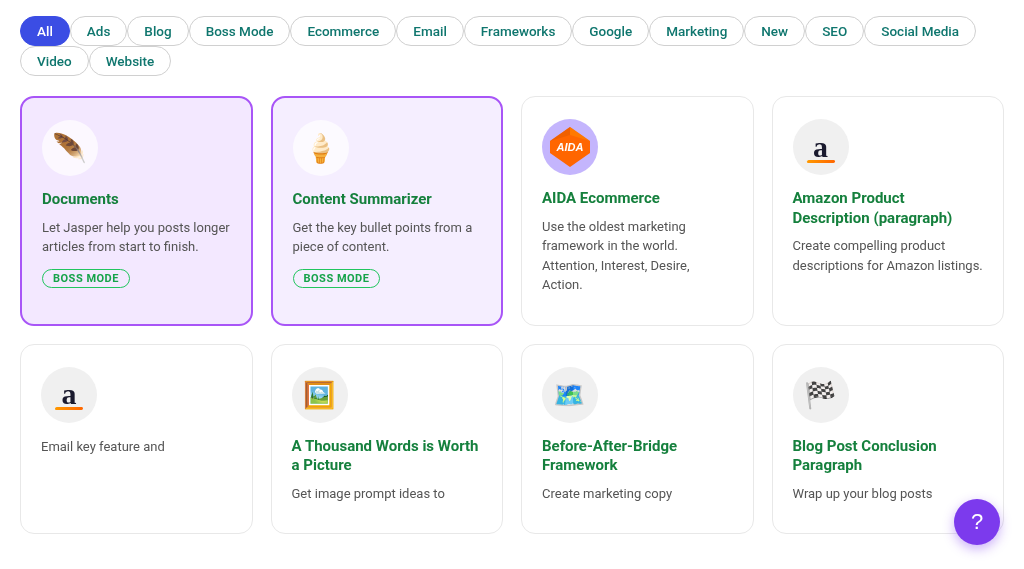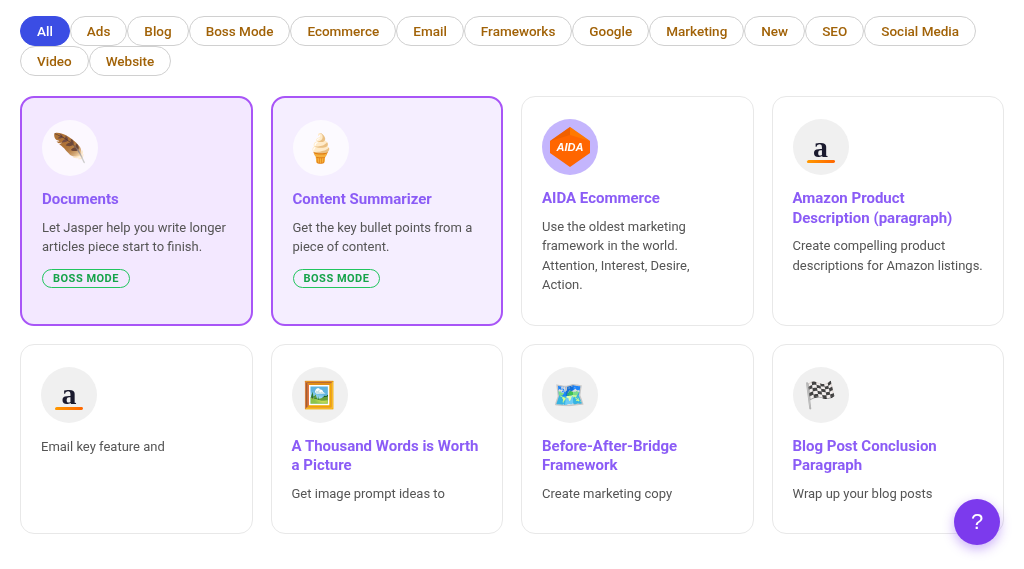--- a/index.html
+++ b/index.html
@@ -16,21 +16,21 @@
       flex-wrap: wrap;
     }
 
     .filter-chip {
       border: 1.5px solid #d0d0d0;
       border-radius: 20px;
       padding: 6px 16px;
       font-size: 13.5px;
       cursor: pointer;
       background: #fff;
-      color: #a16207;
+      color: #0f766e;
       font-weight: 500;
       transition: all 0.15s;
     }
 
     .filter-chip.active {
       background: #3b4de4;
       color: #fff;
       border-color: #3b4de4;
     }
 
@@ -69,21 +69,21 @@
       display: flex;
       align-items: center;
       justify-content: center;
       margin-bottom: 14px;
       font-size: 28px;
     }
 
     .card-title {
       font-size: 15px;
       font-weight: 700;
-      color: #8b5cf6;
+      color: #15803d;
       margin-bottom: 8px;
       line-height: 1.3;
     }
 
     .card-desc {
       font-size: 13px;
       color: #555;
       line-height: 1.5;
       margin-bottom: 10px;
     }
@@ -136,21 +136,21 @@
     <div class="filter-chip">Video</div>
     <div class="filter-chip">Website</div>
   </div>
 
 <div class="grid-container">
     <div class="card purple-bg">
       <div class="icon-circle" style="background:rgba(255,255,255,0.7);">
         <div style="font-size:28px;">🪶</div>
       </div>
       <div class="card-title">Documents</div>
-      <div class="card-desc">Let Jasper help you write longer articles piece start to finish.</div>
+      <div class="card-desc">Let Jasper help you posts longer articles from start to finish.</div>
       <span class="badge">BOSS MODE</span>
     </div>
     <div class="card purple-bg-light">
       <div class="icon-circle" style="background:rgba(255,255,255,0.7);">
         <div style="font-size:28px;">🍦</div>
       </div>
       <div class="card-title">Content Summarizer</div>
       <div class="card-desc">Get the key bullet points from a piece of content.</div>
       <span class="badge">BOSS MODE</span>
     </div>

